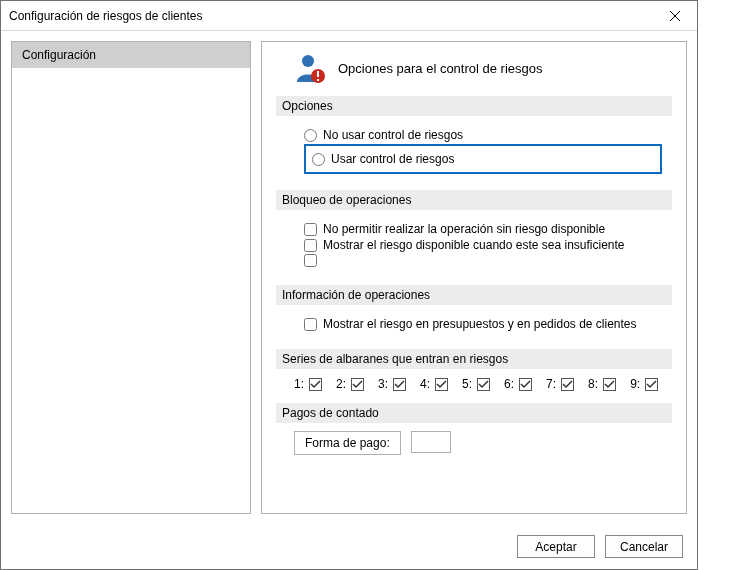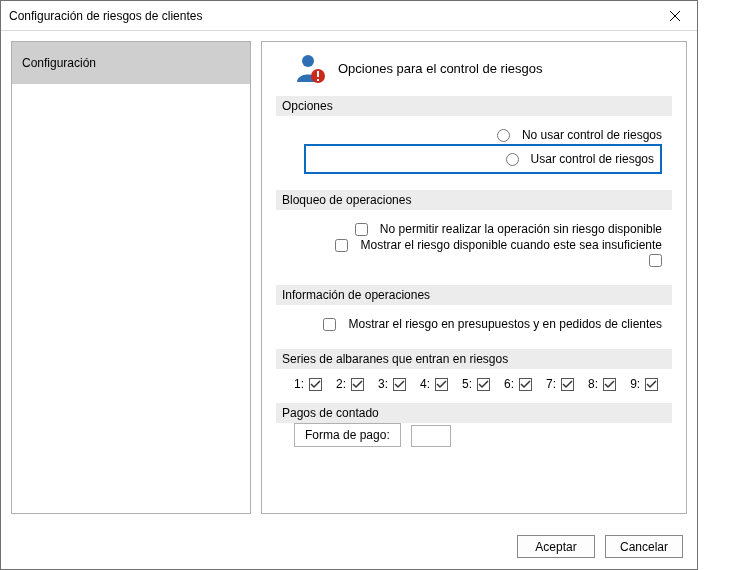--- a/index.html
+++ b/index.html
@@ -42,21 +42,21 @@
     gap: 10px;
     padding: 10px;
   }
   .nav-panel {
     width: 240px;
     border: 1px solid #b0b0b0;
     background: #fff;
   }
   .nav-item {
     background: #cfcfcf;
-    padding: 14px 10px;
+    padding: 6px 10px;
     font-size: 12px;
     cursor: pointer;
   }
   .content-panel {
     flex: 1;
     border: 1px solid #b0b0b0;
     background: #fff;
     padding: 10px 14px 8px 14px;
     overflow: auto;
   }
@@ -74,24 +74,23 @@
     padding: 3px 6px;
     font-size: 12px;
     margin-top: 6px;
   }
   .section-body {
     padding: 10px 10px 10px 28px;
   }
   .radio-row, .check-row {
     display: flex;
     align-items: center;
-    gap: 12px;
+    gap: 6px;
     margin: 2px 0;
     font-size: 12px;
-    justify-content: flex-end;
   }
   .highlight-box {
     border: 2px solid #0b6bc0;
     padding: 4px 6px;
     margin-top:2px;
   }
   input[type=radio], input[type=checkbox] {
     margin:0;
     width:13px; height:13px;
   }
@@ -101,22 +100,23 @@
     align-items: center;
     padding-left: 18px;
     margin-top:8px;
     flex-wrap: nowrap;
   }
   .series-item {
     display:flex; align-items:center; gap:5px;
     font-size:12px;
   }
   .pay-row {
-    display:flex; align-items:flex-end; gap:10px;
+    display:flex; align-items:flex-start; gap:10px;
     padding-left:18px;
+    margin-top:8px;
   }
   .pay-label-box {
     border: 1px solid #b0b0b0;
     padding: 4px 10px;
     background:#fff;
   }
   .pay-input {
     width: 40px; height:22px;
     border:1px solid #b0b0b0;
     background:#fff;

